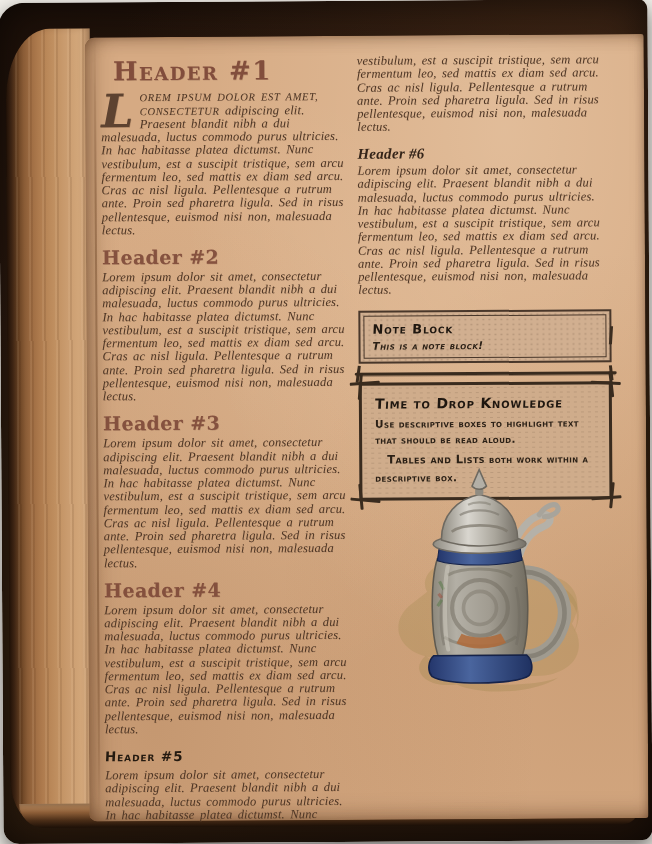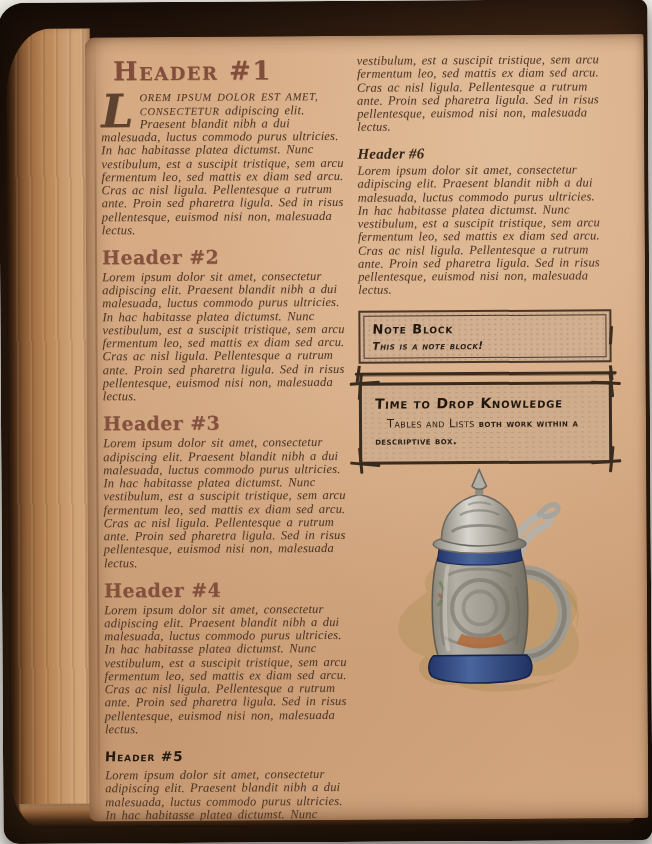--- a/index.html
+++ b/index.html
@@ -151,21 +151,21 @@
   .t-br-v{right:-4px;bottom:-12px;transform:rotate(6deg);}
   .k-title{
     font-family:"DejaVu Sans",sans-serif;font-weight:800;font-variant:small-caps;
     font-size:14px;color:#1f1710;letter-spacing:.8px;transform:skewX(-3deg);transform-origin:left;
   }
   .k-body{
     font-family:"DejaVu Sans",sans-serif;font-weight:600;font-variant:small-caps;
     font-size:10.5px;line-height:1.55;color:#2b2016;letter-spacing:.4px;margin-top:4px;
   }
   .k-line2{text-indent:12px;}
-  .k-bold{font-weight:400;font-size:11.5px;}
+  .k-bold{font-weight:700;font-size:11.5px;}
 
   
   .stein-wrap{position:absolute;left:288px;top:416px;width:250px;height:258px;}
 </style>
 </head>
 <body>
 
 <div class="book">
   <div class="page-edges"></div>
   <div class="page-edges-bottom"></div>
@@ -206,20 +206,21 @@
       <div class="kbox">
         <span class="tick h t-tl-h"></span>
         <span class="tick v t-tl-v"></span>
         <span class="tick h t-tr-h"></span>
         <span class="tick v t-tr-v"></span>
         <span class="tick h t-bl-h"></span>
         <span class="tick v t-bl-v"></span>
         <span class="tick h t-br-h"></span>
         <span class="tick v t-br-v"></span>
         <div class="k-title">Time to Drop Knowledge</div>
+        <div class="k-body">Use descriptive boxes to highlight text that should be read aloud.</div>
         <div class="k-body k-line2"><span class="k-bold">Tables and Lists</span><span> both work within a descriptive box.</span></div>
       </div>
     </div>
 
     <div class="stein-wrap">
       <svg viewBox="0 0 235 250" width="250" height="258" aria-hidden="true">
         <defs>
           <linearGradient id="gBody" x1="0" y1="0" x2="1" y2="0">
             <stop offset="0" stop-color="#8d887c"></stop>
               <stop offset=".25" stop-color="#b3afa5"></stop>

